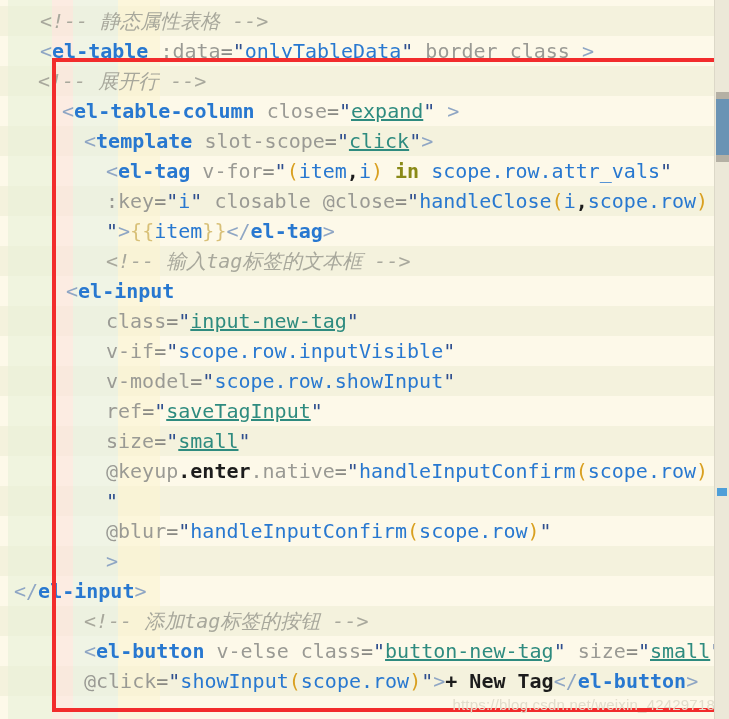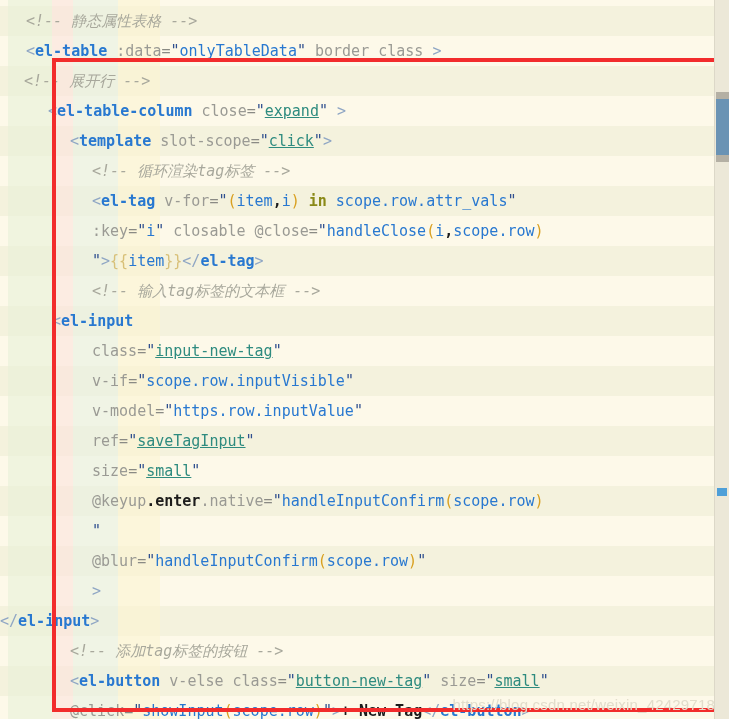--- a/index.html
+++ b/index.html
@@ -72,23 +72,24 @@
     top: 0; left: 0;
     width: 729px;
     z-index: 4;
     padding-top: 6px;
     box-sizing: border-box;
   }
   .code-line {
     height: 30px;
     line-height: 30px;
     white-space: pre;
-    font-size: 15px;
+    font-size: 20px;
     letter-spacing: 0px;
     color: #6b6b6b;
+    margin-left: 14px;
   }
 
   
   .t-comment   { color: #a8a89c; font-style: italic; }
   .t-punct     { color: #8fa6c4; }
   .t-tag       { color: #2878d0; font-weight: bold; }
   .t-attr      { color: #9a9a94; }
   .t-eq        { color: #8a8a84; }
   .t-quote     { color: #2f4f8f; }
   .t-str       { color: #2e8b7f; text-decoration: underline; }
@@ -168,29 +169,28 @@
       <div class="indent-col" style="left: 73px; width: 45px; background: rgb(233, 240, 226);"></div>
       <div class="indent-col" style="left: 118px; width: 42px; background: rgb(251, 244, 210);"></div>
     </div>
 
   <div id="code-lines">
       <div class="code-line" style="padding-left: 26px;"><span class="t-comment">&lt;!-- 静态属性表格 --&gt;</span></div>
       <div class="code-line" style="padding-left: 26px;"><span class="t-punct">&lt;</span><span class="t-tag">el-table</span><span class="t-attr"> :data</span><span class="t-eq">=</span><span class="t-quote">"</span><span class="t-expr">onlyTableData</span><span class="t-quote">"</span><span class="t-attr"> border class </span><span class="t-punct">&gt;</span></div>
       <div class="code-line" style="padding-left: 24px;"><span class="t-comment">&lt;!-- 展开行 --&gt;</span></div>
       <div class="code-line" style="padding-left: 48px;"><span class="t-punct">&lt;</span><span class="t-tag">el-table-column</span><span class="t-attr"> close</span><span class="t-eq">=</span><span class="t-quote">"</span><span class="t-str">expand</span><span class="t-quote">"</span><span class="t-attr"> </span><span class="t-punct">&gt;</span></div>
       <div class="code-line" style="padding-left: 70px;"><span class="t-punct">&lt;</span><span class="t-tag">template</span><span class="t-attr"> slot-scope</span><span class="t-eq">=</span><span class="t-quote">"</span><span class="t-str">click</span><span class="t-quote">"</span><span class="t-punct">&gt;</span></div>
-      <div class="code-line" style="padding-left: 92px;"><span class="t-comment">&lt;!-- 循环渲染tag标签 --&gt;</span></div>
       <div class="code-line" style="padding-left: 92px;"><span class="t-punct">&lt;</span><span class="t-tag">el-tag</span><span class="t-attr"> v-for</span><span class="t-eq">=</span><span class="t-quote">"</span><span class="t-paren">(</span><span class="t-expr">item</span><span class="t-plain">,</span><span class="t-expr">i</span><span class="t-paren">)</span><span class="t-attr"> </span><span class="t-kw">in</span><span class="t-attr"> </span><span class="t-expr">scope.row.attr_vals</span><span class="t-quote">"</span></div>
       <div class="code-line" style="padding-left: 92px;"><span class="t-attr">:key</span><span class="t-eq">=</span><span class="t-quote">"</span><span class="t-expr">i</span><span class="t-quote">"</span><span class="t-attr"> closable </span><span class="t-at">@close</span><span class="t-eq">=</span><span class="t-quote">"</span><span class="t-expr">handleClose</span><span class="t-paren">(</span><span class="t-expr">i</span><span class="t-plain">,</span><span class="t-expr">scope.row</span><span class="t-paren">)</span></div>
       <div class="code-line" style="padding-left: 92px;"><span class="t-quote">"</span><span class="t-punct">&gt;</span><span class="t-mustache">{{</span><span class="t-expr">item</span><span class="t-mustache">}}</span><span class="t-punct">&lt;/</span><span class="t-tag">el-tag</span><span class="t-punct">&gt;</span></div>
       <div class="code-line" style="padding-left: 92px;"><span class="t-comment">&lt;!-- 输入tag标签的文本框 --&gt;</span></div>
       <div class="code-line" style="padding-left: 52px;"><span class="t-punct">&lt;</span><span class="t-tag">el-input</span></div>
       <div class="code-line" style="padding-left: 92px;"><span class="t-attr">class</span><span class="t-eq">=</span><span class="t-quote">"</span><span class="t-str">input-new-tag</span><span class="t-quote">"</span></div>
       <div class="code-line" style="padding-left: 92px;"><span class="t-attr">v-if</span><span class="t-eq">=</span><span class="t-quote">"</span><span class="t-expr">scope.row.inputVisible</span><span class="t-quote">"</span></div>
-      <div class="code-line" style="padding-left: 92px;"><span class="t-attr">v-model</span><span class="t-eq">=</span><span class="t-quote">"</span><span class="t-expr">https.row.inputValue</span><span class="t-quote">"</span></div>
+      <div class="code-line" style="padding-left: 92px;"><span class="t-attr">v-model</span><span class="t-eq">=</span><span class="t-quote">"</span><span class="t-expr">scope.row.showInput</span><span class="t-quote">"</span></div>
       <div class="code-line" style="padding-left: 92px;"><span class="t-attr">ref</span><span class="t-eq">=</span><span class="t-quote">"</span><span class="t-str">saveTagInput</span><span class="t-quote">"</span></div>
       <div class="code-line" style="padding-left: 92px;"><span class="t-attr">size</span><span class="t-eq">=</span><span class="t-quote">"</span><span class="t-str">small</span><span class="t-quote">"</span></div>
       <div class="code-line" style="padding-left: 92px;"><span class="t-at">@keyup</span><span class="t-mod">.</span><span class="t-mod">enter</span><span class="t-attr">.native</span><span class="t-eq">=</span><span class="t-quote">"</span><span class="t-expr">handleInputConfirm</span><span class="t-paren">(</span><span class="t-expr">scope.row</span><span class="t-paren">)</span></div>
       <div class="code-line" style="padding-left: 92px;"><span class="t-quote">"</span></div>
       <div class="code-line" style="padding-left: 92px;"><span class="t-at">@blur</span><span class="t-eq">=</span><span class="t-quote">"</span><span class="t-expr">handleInputConfirm</span><span class="t-paren">(</span><span class="t-expr">scope.row</span><span class="t-paren">)</span><span class="t-quote">"</span></div>
       <div class="code-line" style="padding-left: 92px;"><span class="t-punct">&gt;</span></div>
       <div class="code-line" style=""><span class="t-punct">&lt;/</span><span class="t-tag">el-input</span><span class="t-punct">&gt;</span></div>
       <div class="code-line" style="padding-left: 70px;"><span class="t-comment">&lt;!-- 添加tag标签的按钮 --&gt;</span></div>
       <div class="code-line" style="padding-left: 70px;"><span class="t-punct">&lt;</span><span class="t-tag">el-button</span><span class="t-attr"> v-else class</span><span class="t-eq">=</span><span class="t-quote">"</span><span class="t-str">button-new-tag</span><span class="t-quote">"</span><span class="t-attr"> size</span><span class="t-eq">=</span><span class="t-quote">"</span><span class="t-str">small</span><span class="t-quote">"</span></div>
       <div class="code-line" style="padding-left: 70px;"><span class="t-at">@click</span><span class="t-eq">=</span><span class="t-quote">"</span><span class="t-expr">showInput</span><span class="t-paren">(</span><span class="t-expr">scope.row</span><span class="t-paren">)</span><span class="t-quote">"</span><span class="t-punct">&gt;</span><span class="t-plain">+ New Tag</span><span class="t-punct">&lt;/</span><span class="t-tag">el-button</span><span class="t-punct">&gt;</span></div>

